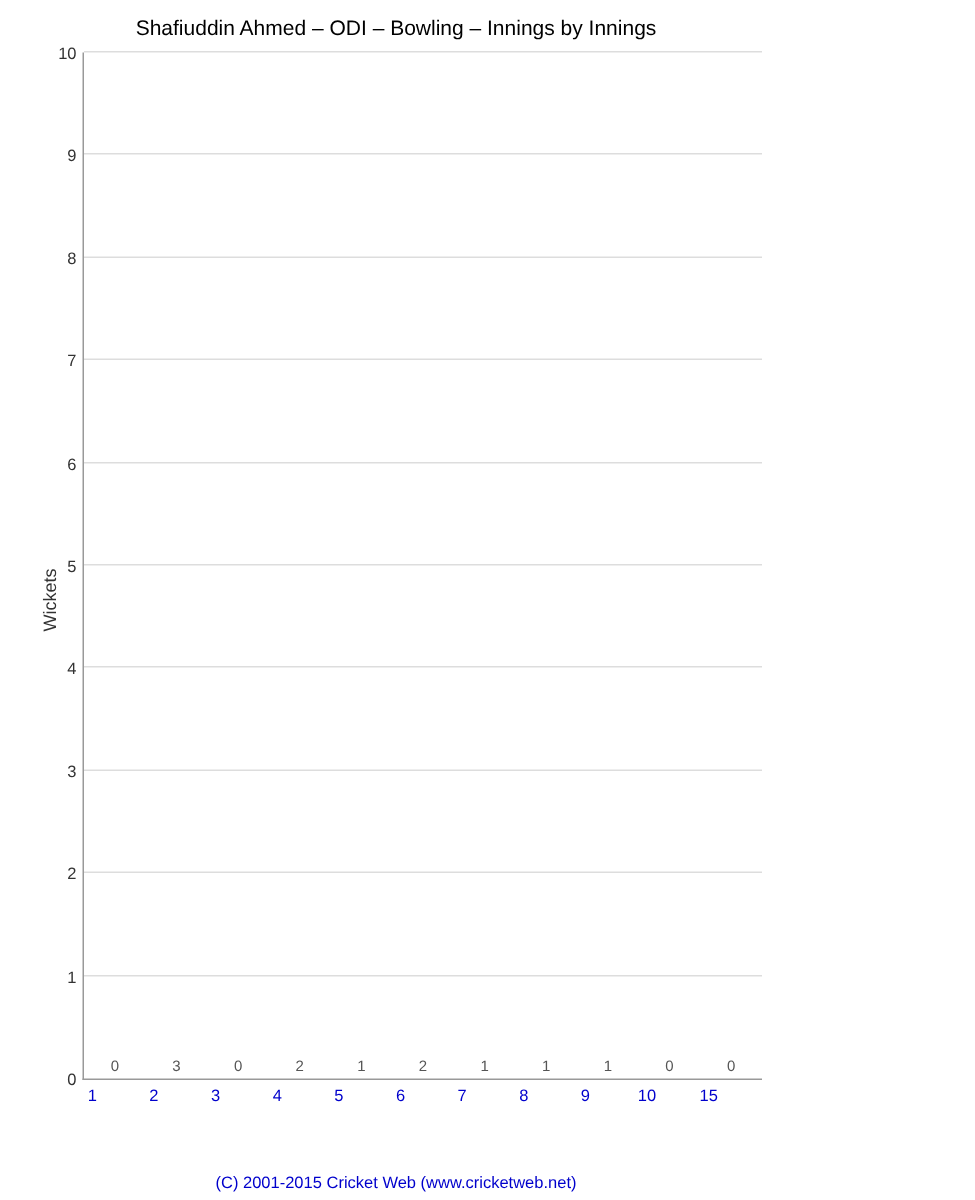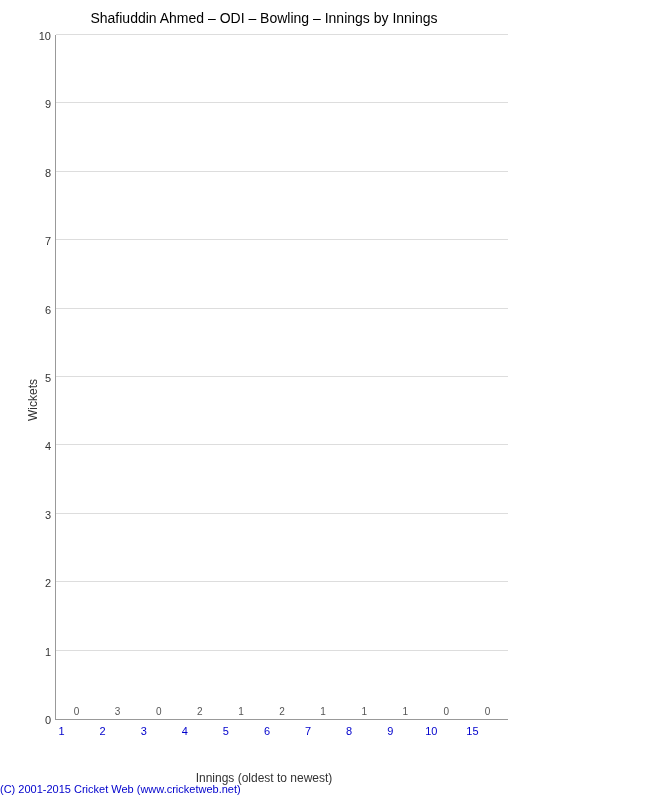--- a/index.html
+++ b/index.html
@@ -98,20 +98,21 @@
       color: #0000cc;
       text-align: center;
       width: 30px;
       margin-left: -15px;
     }
     .copyright {
       position: absolute;
       bottom: 5px;
       left: 0;
       width: 100%;
+      text-align: center;
       font-size: 11px;
       color: #0000cc;
     }
   </style>
 </head>
 <body>
 
 <div class="chart-container">
   <div class="chart-title">Shafiuddin Ahmed – ODI – Bowling – Innings by Innings</div>
 
@@ -192,16 +193,15 @@
       <div class="y-label" style="bottom: calc(70% - 7px);">7</div>
       <div class="grid-line" style="bottom: 80%;"></div>
       <div class="y-label" style="bottom: calc(80% - 7px);">8</div>
       <div class="grid-line" style="bottom: 90%;"></div>
       <div class="y-label" style="bottom: calc(90% - 7px);">9</div>
       <div class="grid-line" style="bottom: 100%;"></div>
       <div class="y-label" style="bottom: calc(100% - 7px);">10</div>
       <div class="y-label" style="bottom: -7px;">0</div>
     </div>
 
-  <div class="x-axis-title">Innings (oldest to newest)</div>
 
   <div class="copyright">(C) 2001-2015 Cricket Web (www.cricketweb.net)</div>
 </div>
 
 </body></html>

